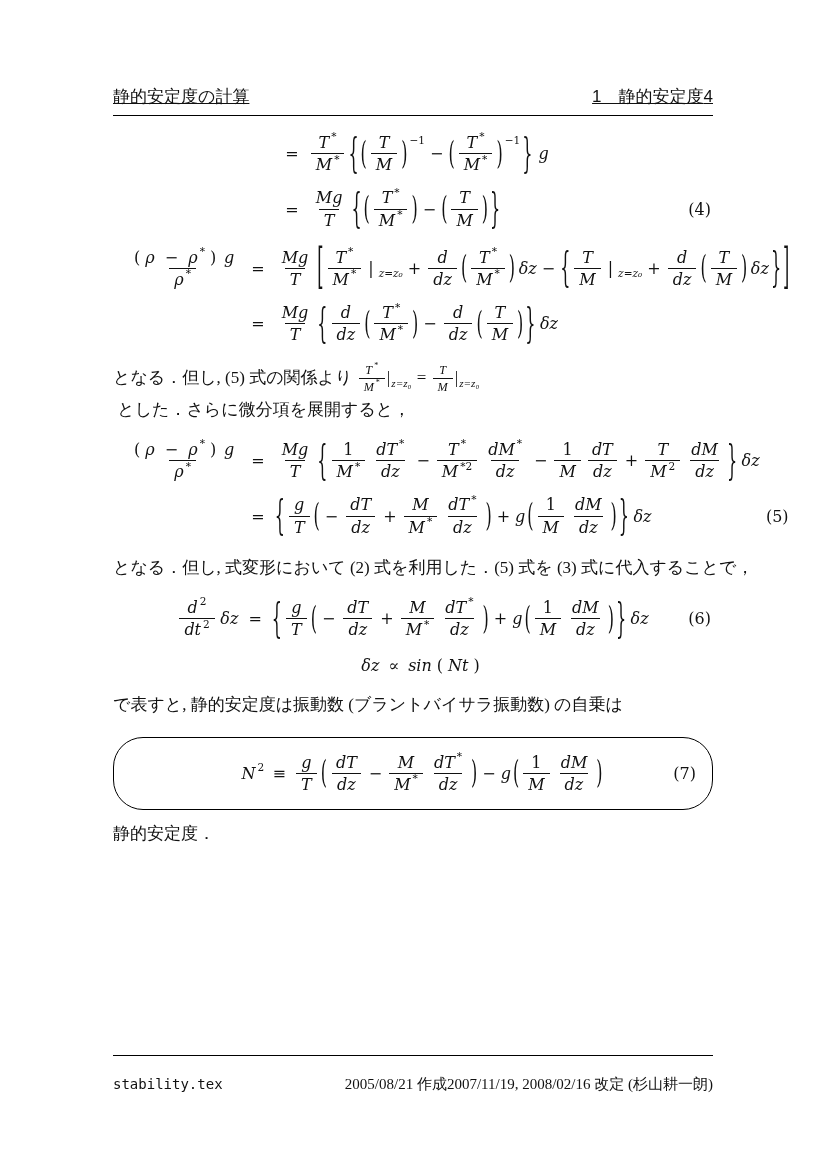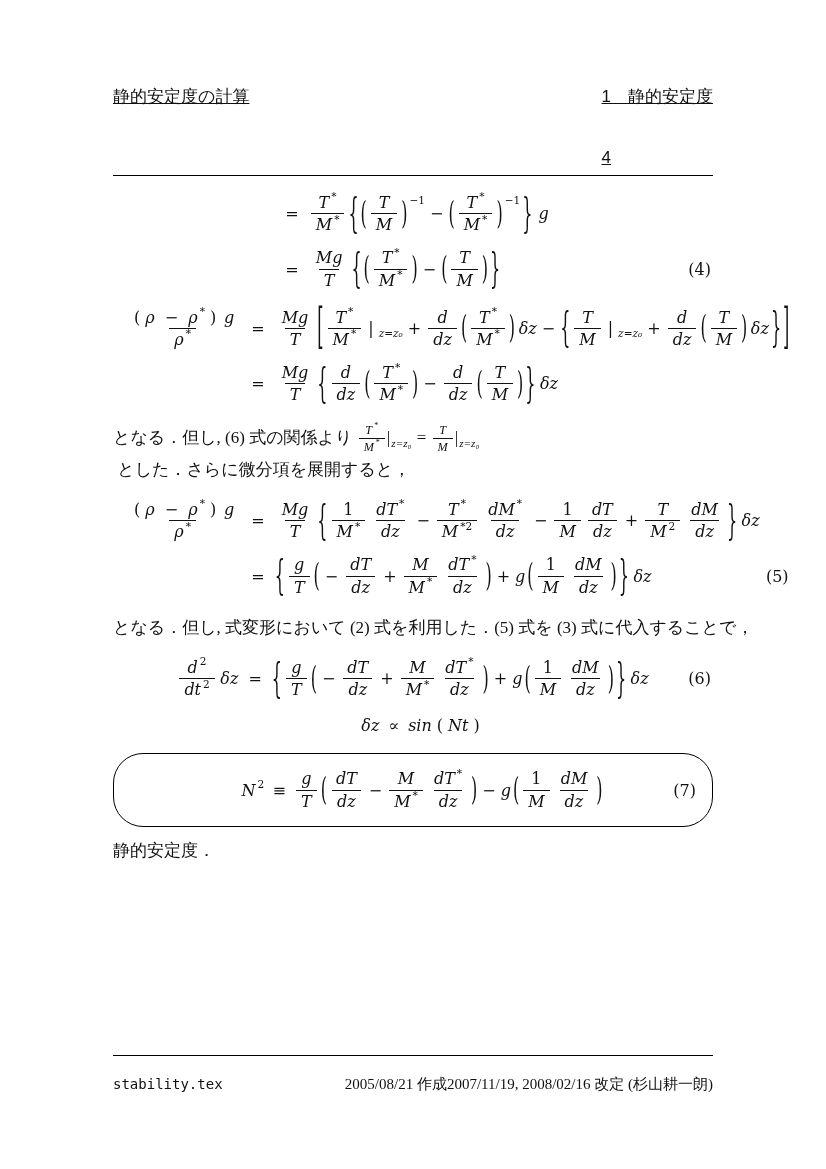--- a/index.html
+++ b/index.html
@@ -4,21 +4,21 @@
 <style>
   html,body{margin:0;padding:0;}
   body{
     width:826px;height:1169px;background:#ffffff;position:relative;
     font-family:"Liberation Serif","DejaVu Serif",serif;color:#111;
     overflow:hidden;
   }
   .content{position:absolute;left:113px;width:600px;top:85px;}
   .header{display:flex;justify-content:space-between;align-items:baseline;
     font-family:"Liberation Sans","DejaVu Sans",sans-serif;font-size:17px;font-weight:500;text-decoration:underline;}
-  .h-right{display:flex;align-items:baseline;gap:40px;flex-direction:column;}
+  .h-right{display:flex;align-items:baseline;}
   .rule{border-top:1.4px solid #000;height:0;margin-top:7px;}
   .para{font-size:17px;line-height:1.6;margin:10px 0;}
   
   .eqblock{
     display:grid;grid-template-columns:minmax(10px,1fr) auto auto auto minmax(30px,1fr);
     align-items:center;row-gap:12px;margin:16px 0;
     font-family:"DejaVu Serif","Liberation Serif",serif;font-size:16px;
   }
   .eq-sp-l{min-height:1px;}
   .eq-sp-r{display:flex;justify-content:flex-end;align-items:center;height:100%;}
@@ -307,21 +307,21 @@
           </span>
         </span>
         <span class="mdel" style="transform: scaleY(2);">)</span>
         <span class="mdel" style="transform: scaleY(2.6);">}</span>
         <span class="msp" style="width: 0.15em;"></span>
         <span class="mvar">δz</span>
       </div>
       <div class="eq-sp-r"></div>
     </div>
 
-  <p class="para"><span class="mtext">となる．但し, (6) 式の関係より </span><span class="mfrac">
+  <p class="para"><span class="mtext">となる．但し, (5) 式の関係より </span><span class="mfrac">
         <span class="fn">
           <span class="mvar">T</span>
           <span class="msup">*</span>
         </span>
         <span class="fd">
           <span class="mvar">M</span>
           <span class="msup">*</span>
         </span>
       </span><span class="mtext">|</span><span class="msub">z=z₀</span><span class="mtext"> = </span><span class="mfrac">
         <span class="fn">
@@ -613,20 +613,21 @@
         <span class="mtext">∝</span>
         <span class="msp" style="width: 0.25em;"></span>
         <span class="mvar">sin</span>
         <span class="mtext">(</span>
         <span class="mvar">Nt</span>
         <span class="mtext">)</span>
       </div>
       <div class="eq-sp-r"></div>
     </div>
 
+  <p class="para"><span class="mtext">で表すと, 静的安定度は振動数 (ブラントバイサラ振動数) の自乗は</span></p>
 
   <div class="eqbox">
     <div class="eqblock">
         <div class="eq-sp-l"></div>
         <div class="eq-lhs"></div>
         <div class="eq-rel"></div>
         <div class="eq-rhs">
           <span class="mvar">N</span>
           <span class="msup">2</span>
           <span class="msp" style="width: 0.2em;"></span>

